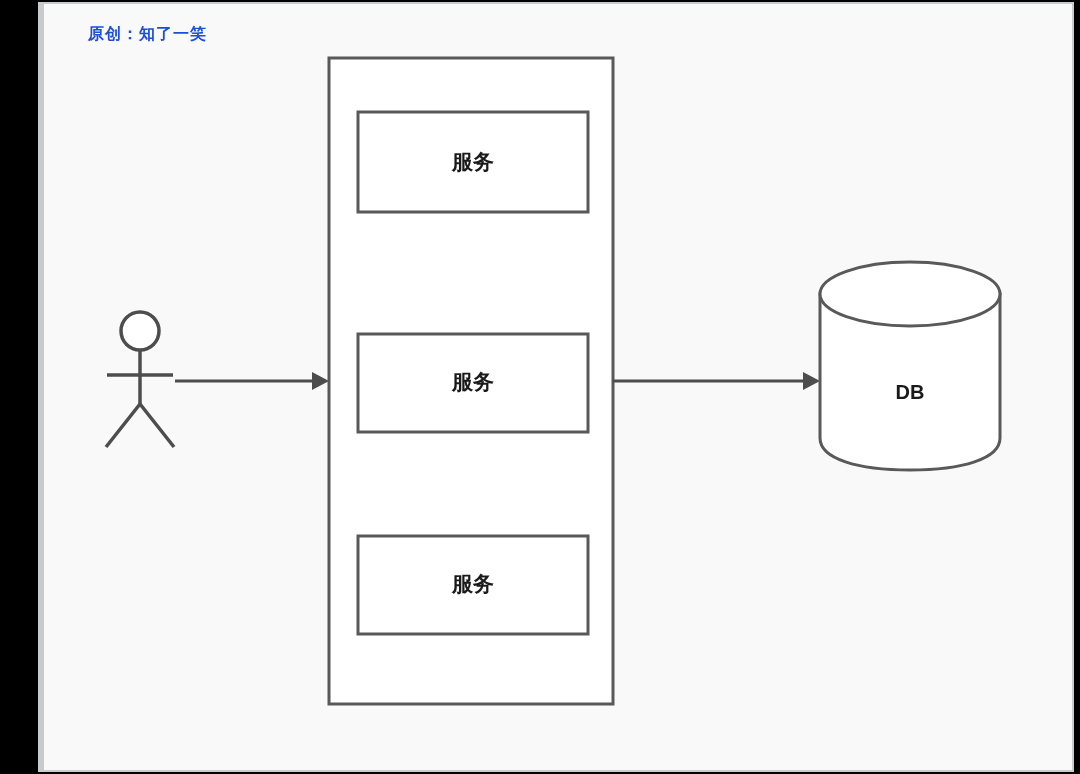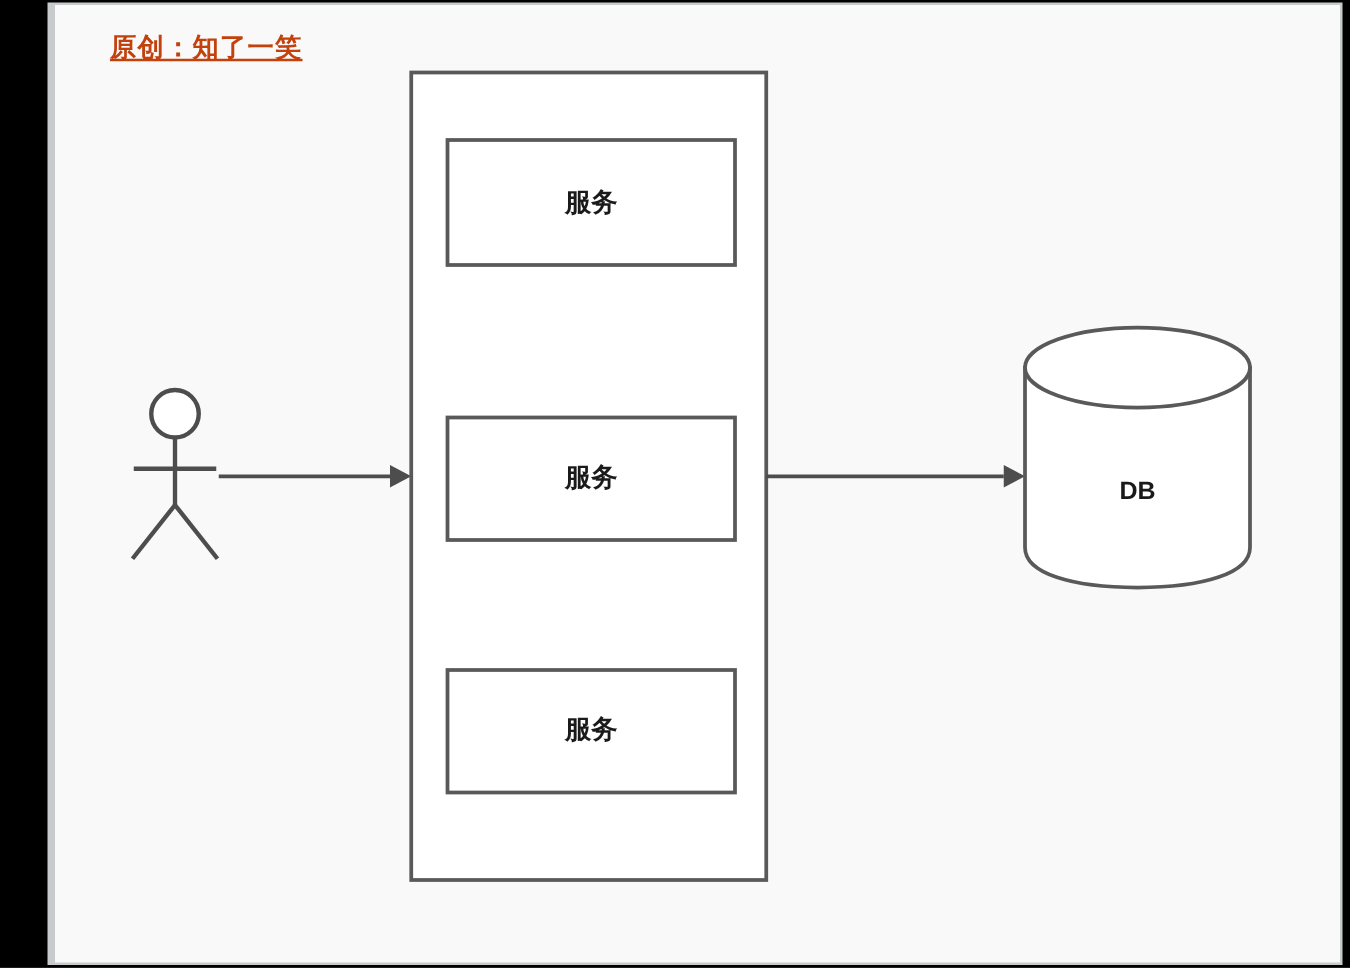--- a/index.html
+++ b/index.html
@@ -42,27 +42,26 @@
     height: 766px;
     background: #f9f9f9;
     overflow: hidden;
   }
 
   
   #watermark {
     position: absolute;
     left: 44px;
     top: 20px;
-    font-size: 21px;
+    font-size: 16px;
     font-weight: bold;
-    color: #c2410c;
+    color: #1d4ed8;
     letter-spacing: 1px;
     white-space: nowrap;
     user-select: none;
-    text-decoration: underline;
   }
 
   
   #diagram {
     position: absolute;
     left: 0;
     top: 0;
     width: 1028px;
     height: 766px;
   }

